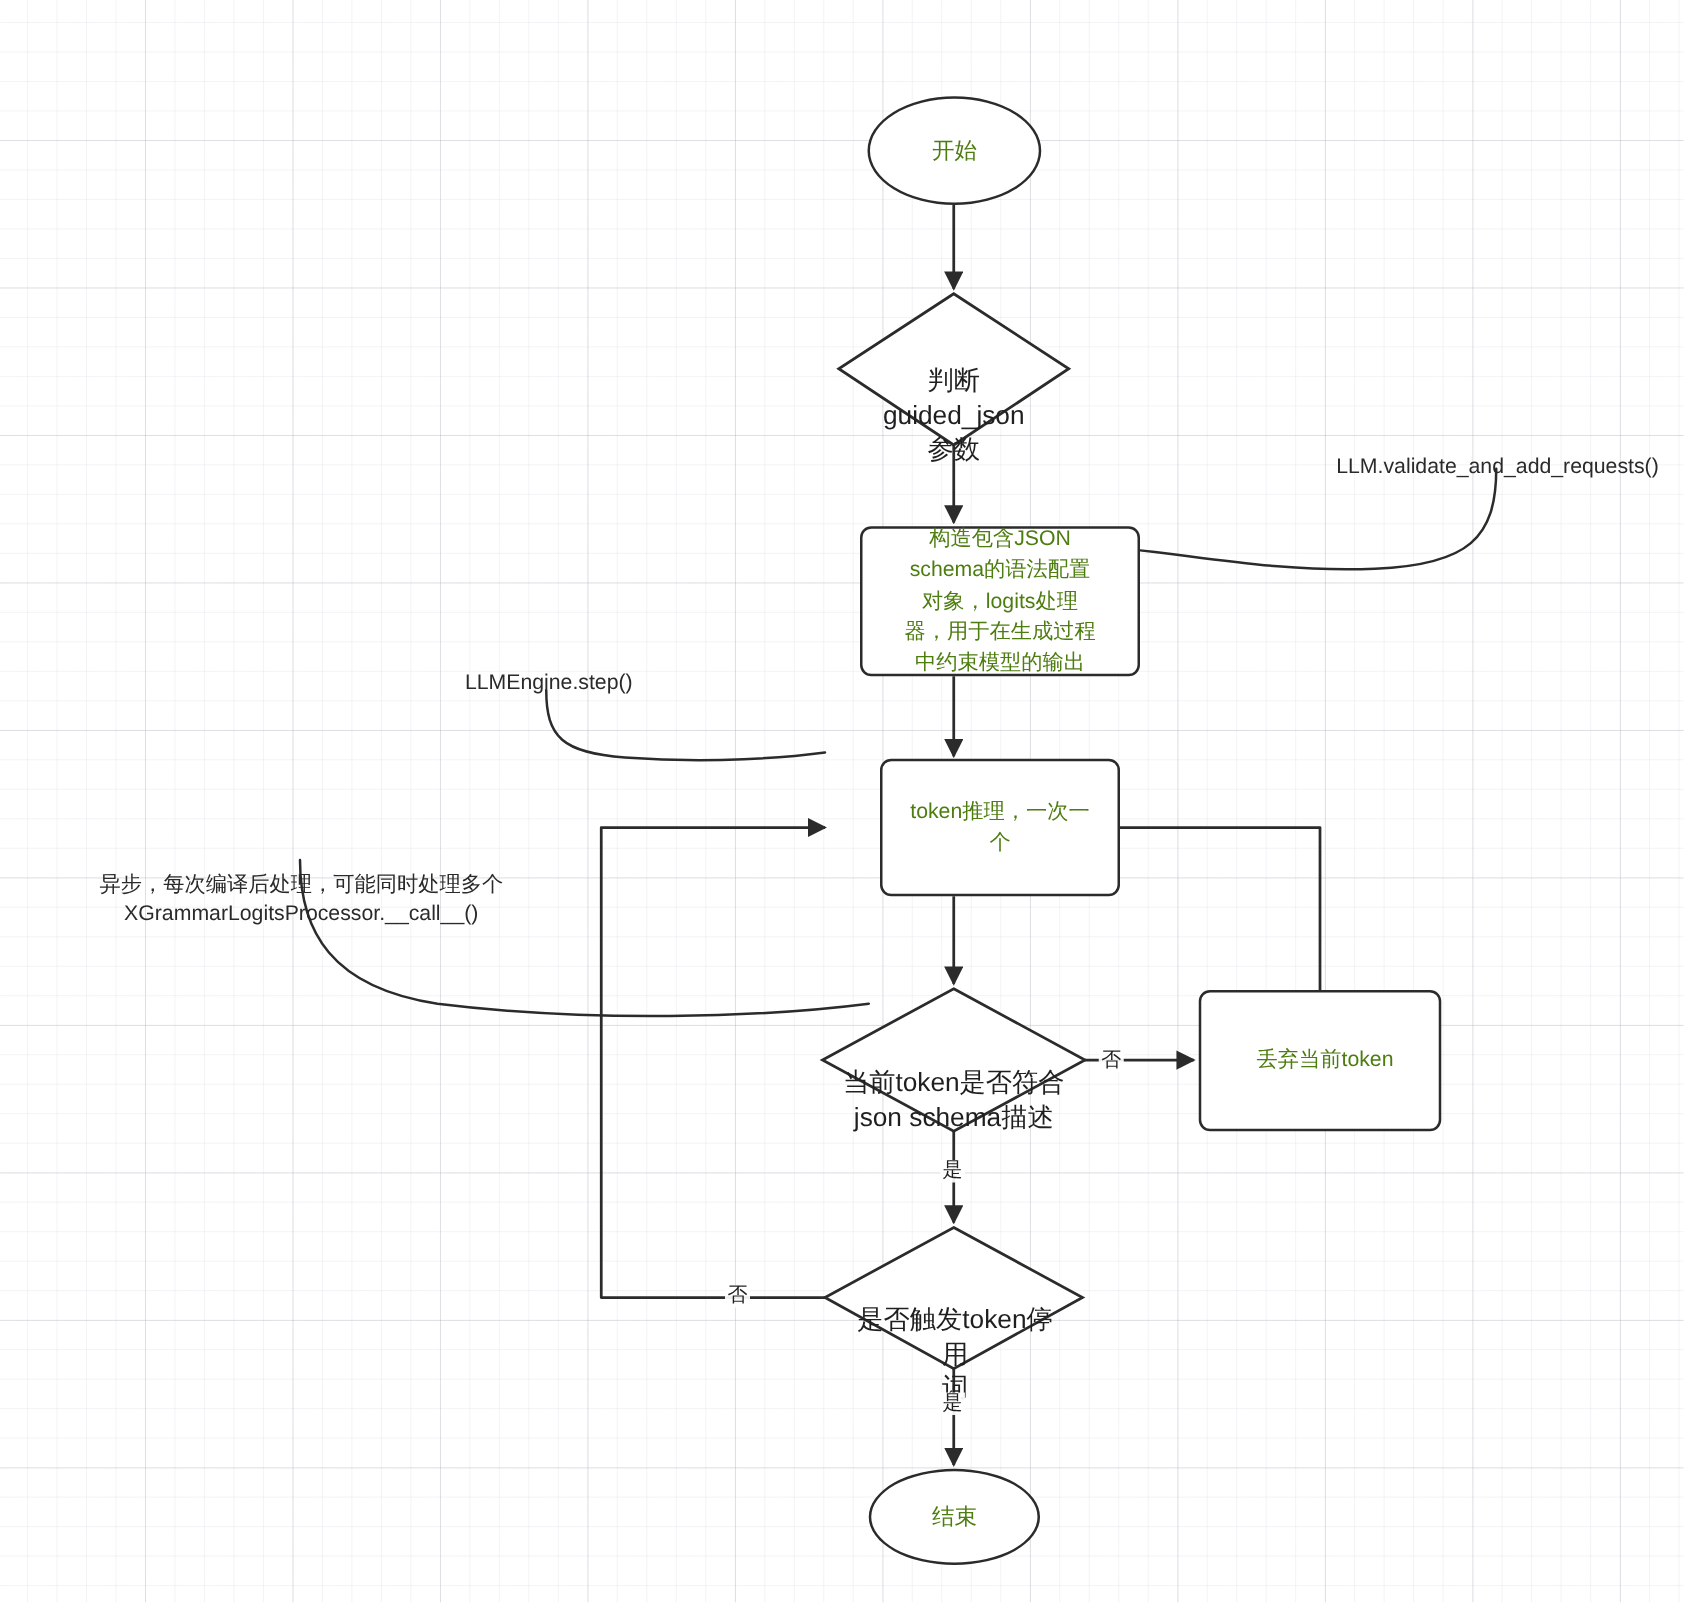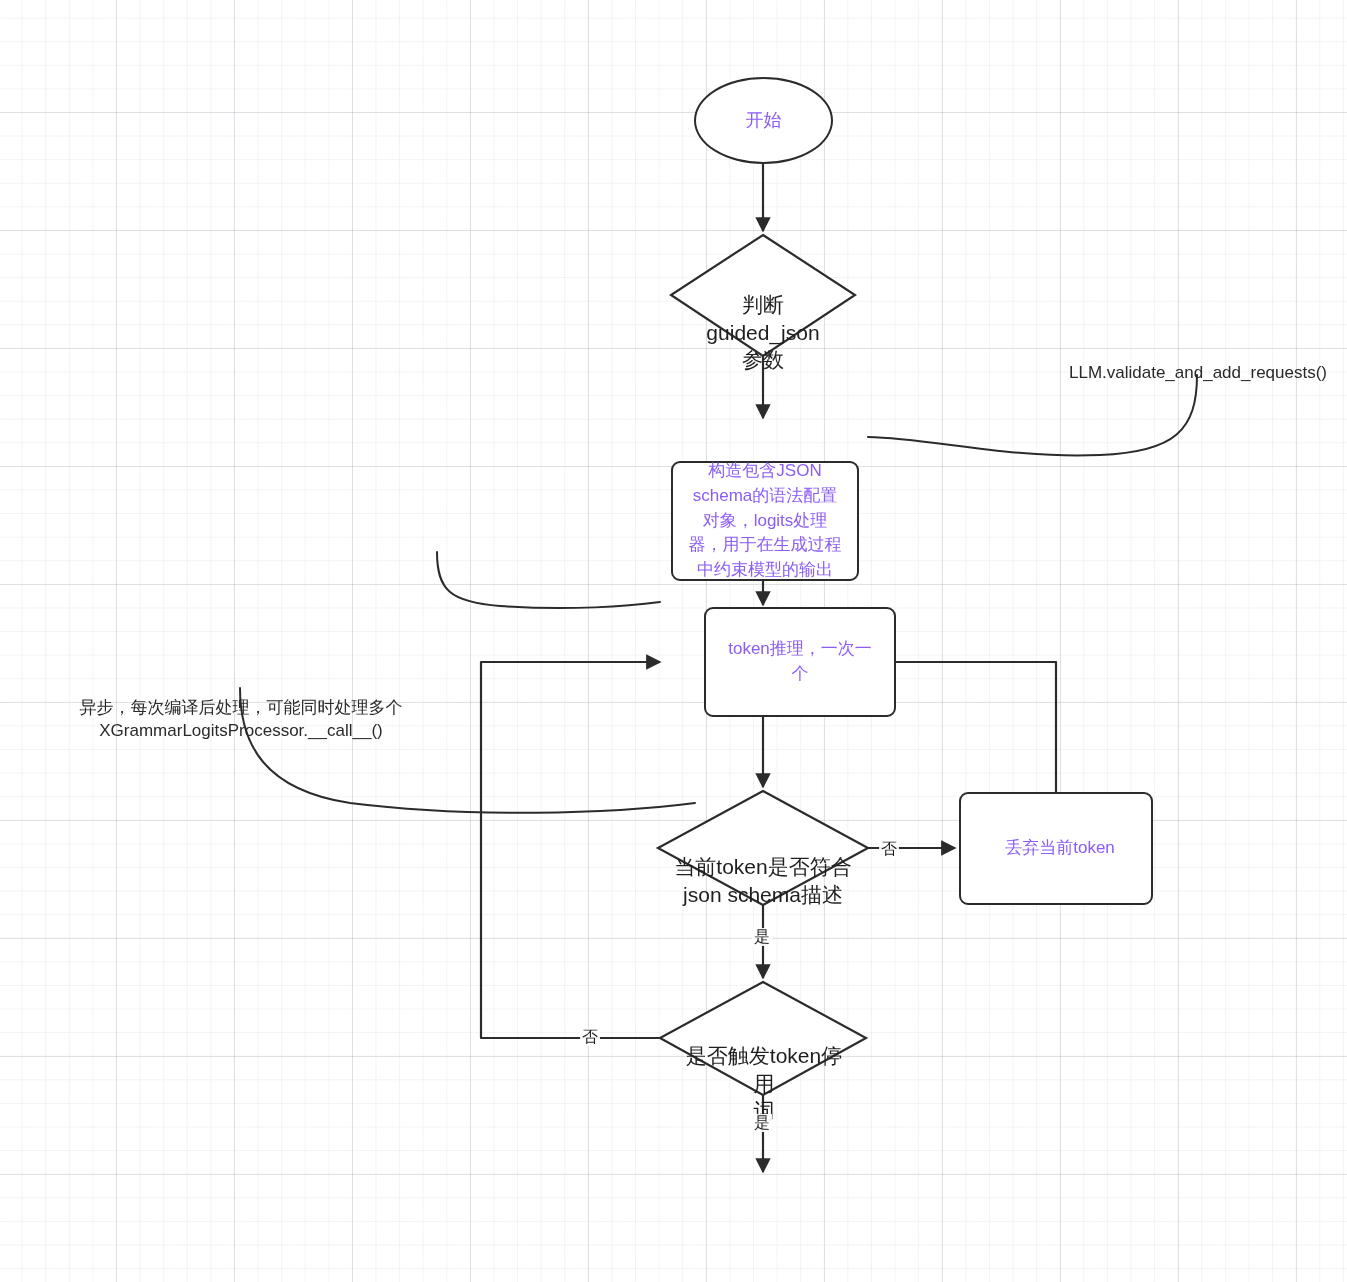--- a/index.html
+++ b/index.html
@@ -29,21 +29,21 @@
     height: 1282px;
     pointer-events: none;
   }
   .node {
     position: absolute;
     box-sizing: border-box;
     display: flex;
     align-items: center;
     justify-content: center;
     text-align: center;
-    color: #8b5cf6;
+    color: #4d7c0f;
     background: #ffffff;
   }
   .node-terminal {
     border: 2.2px solid #2b2b2b;
     border-radius: 50%;
     font-size: 18px;
     line-height: 1.35;
   }
   .node-process {
     border: 2.2px solid #2b2b2b;
@@ -135,21 +135,21 @@
   <div class="node node-terminal" style="left:694px; top:77px; width:139px; height:87px;">
     <span class="node-text">开始</span>
   </div>
 
   <div class="diamond-label" style="left:681px; top:264px; width:164px;">
     <span class="node-text">判断
 guided_json
 参数</span>
   </div>
 
-  <div class="node node-process" style="left:671px; top:421px; width:188px; height:120px;margin-top:40px;">
+  <div class="node node-process" style="left:688px; top:421px; width:224px; height:120px;">
     <span class="node-text">构造包含JSON
 schema的语法配置
 对象，logits处理
 器，用于在生成过程
 中约束模型的输出</span>
   </div>
 
   <div class="node node-process" style="left:704px; top:607px; width:192px; height:110px;">
     <span class="node-text">token推理，一次一
 个</span>
@@ -162,30 +162,36 @@
 
   <div class="node node-process" style="left:959px; top:792px; width:194px; height:113px;padding-left:16px;">
     <span class="node-text">丢弃当前token</span>
   </div>
 
   <div class="diamond-label" style="left:676px; top:1015px; width:176px;">
     <span class="node-text">是否触发token停用
 词</span>
   </div>
 
+  <div class="node node-terminal" style="left:695px; top:1175px; width:137px; height:77px;">
+    <span class="node-text">结束</span>
+  </div>
 
   <div class="edge-label" style="left:879px; top:840px;">否</div>
   <div class="edge-label" style="left:752px; top:928px;">是</div>
   <div class="edge-label" style="left:580px; top:1028px;">否</div>
   <div class="edge-label" style="left:752px; top:1114px;">是</div>
 
   <div class="annotation" style="left:1038px; top:339px; width:320px;">
     <span>LLM.validate_and_add_requests()</span>
   </div>
 
+  <div class="annotation" style="left:337px; top:512px; width:204px;">
+    <span>LLMEngine.step()</span>
+  </div>
 
   <div class="annotation" style="left:50px; top:674px; width:382px;">
     <span class="node-text">异步，每次编译后处理，可能同时处理多个
 XGrammarLogitsProcessor.__call__()</span>
   </div>
 
 
 </div>
 
 </body></html>

